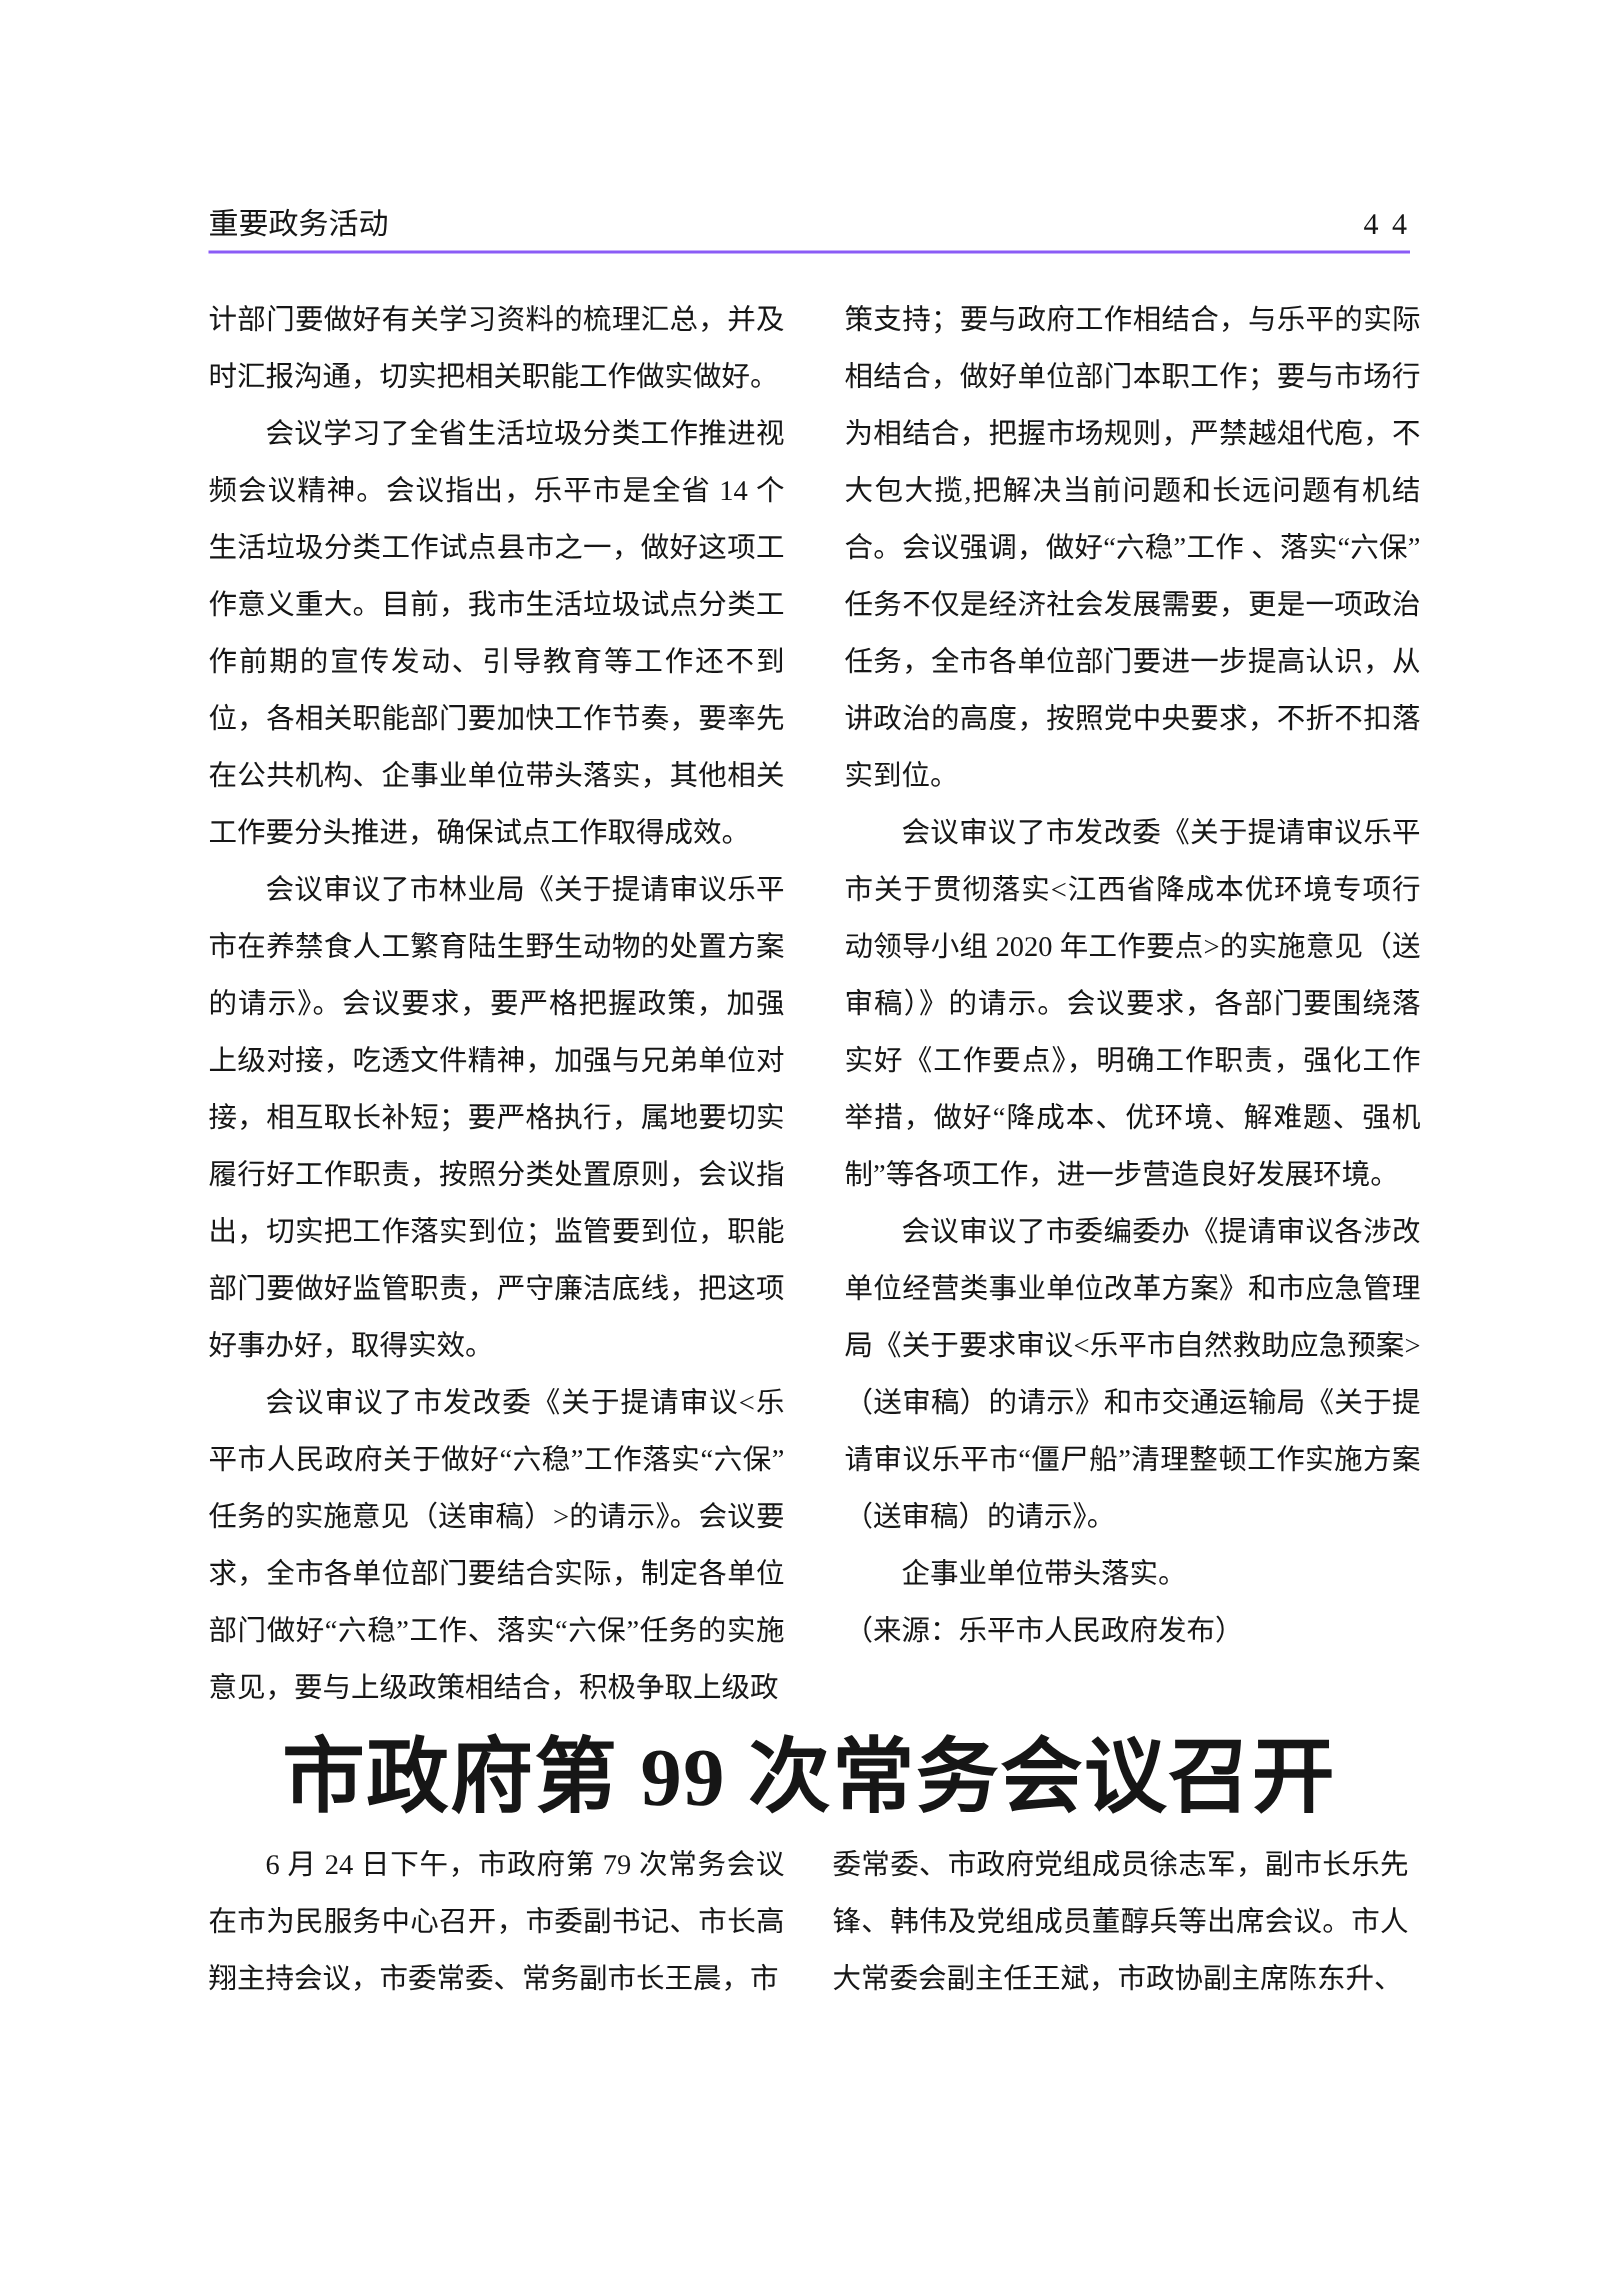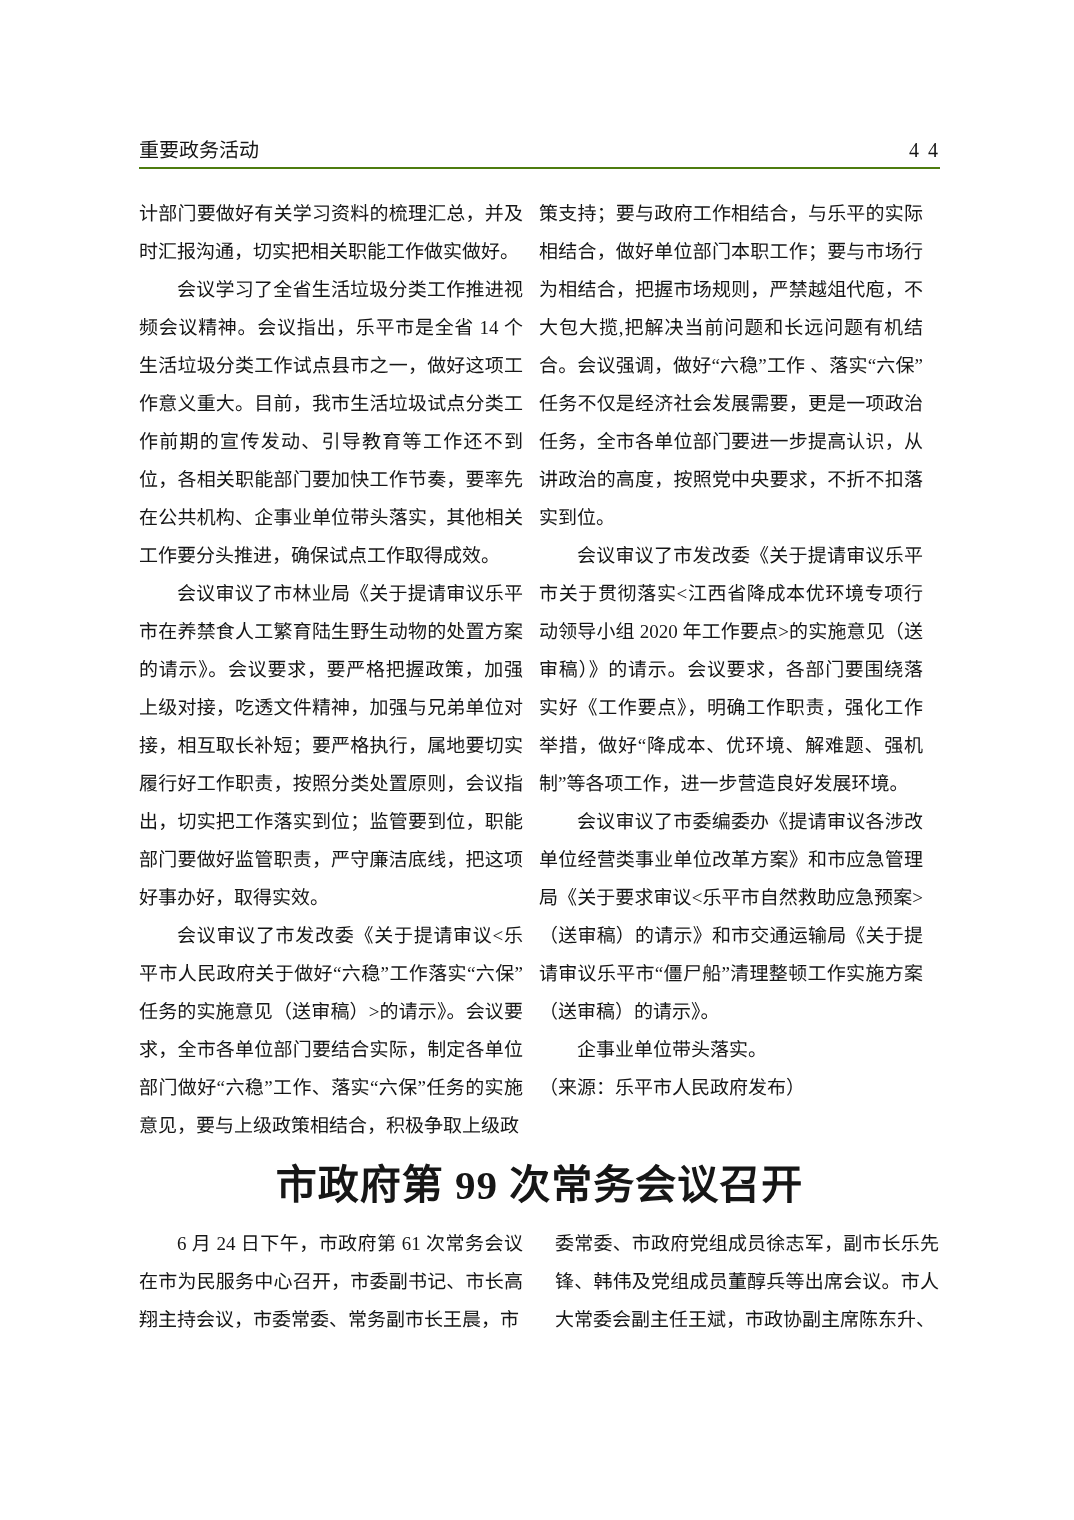--- a/index.html
+++ b/index.html
@@ -22,28 +22,28 @@
     top: 138px;
     width: 801px;
   }
   .page-head {
     display: flex;
     justify-content: space-between;
     align-items: flex-end;
     font-size: 20px;
     line-height: 24px;
     padding-bottom: 5px;
-    border-bottom: 2px solid #4d7c0f;
+    border-bottom: 2px solid #8b5cf6;
   }
   .page-head .pgnum {
     letter-spacing: 2px;
   }
   .columns {
     display: flex;
-    gap: 16px;
+    gap: 40px;
     margin-top: 26px;
   }
   .columns2 {
     display: flex;
     gap: 32px;
     margin-top: 12px;
   }
   .col {
     width: 384px;
     flex: 0 0 384px;
@@ -56,21 +56,21 @@
     margin: 0;
     padding: 0;
   }
   .indent {
     text-indent: 2em;
   }
   .source {
   }
   .article-title {
     margin: 12px 0 0 0;
-    font-size: 41px;
+    font-size: 55px;
     line-height: 56px;
     font-weight: bold;
     text-align: center;
     letter-spacing: 1px;
   }
 </style>
 </head>
 <body>
 
 <div class="page">
@@ -94,21 +94,21 @@
         <p class="indent">会议审议了市委编委办《提请审议各涉改单位经营类事业单位改革方案》和市应急管理局《关于要求审议&lt;乐平市自然救助应急预案&gt;（送审稿）的请示》和市交通运输局《关于提请审议乐平市“僵尸船”清理整顿工作实施方案（送审稿）的请示》。</p>
         <p class="indent">企事业单位带头落实。</p>
         <p class="source">（来源：乐平市人民政府发布）</p>
       </div>
     </div>
 
     <h1 class="article-title">市政府第 99 次常务会议召开</h1>
 
     <div class="columns2">
       <div class="col">
-        <p class="indent">6 月 24 日下午，市政府第 61 次常务会议在市为民服务中心召开，市委副书记、市长高翔主持会议，市委常委、常务副市长王晨，市</p>
+        <p class="indent">6 月 24 日下午，市政府第 79 次常务会议在市为民服务中心召开，市委副书记、市长高翔主持会议，市委常委、常务副市长王晨，市</p>
       </div>
       <div class="col">
         <p>委常委、市政府党组成员徐志军，副市长乐先锋、韩伟及党组成员董醇兵等出席会议。市人大常委会副主任王斌，市政协副主席陈东升、</p>
       </div>
     </div>
 
   </div>
 </div>
 
 </body></html>

